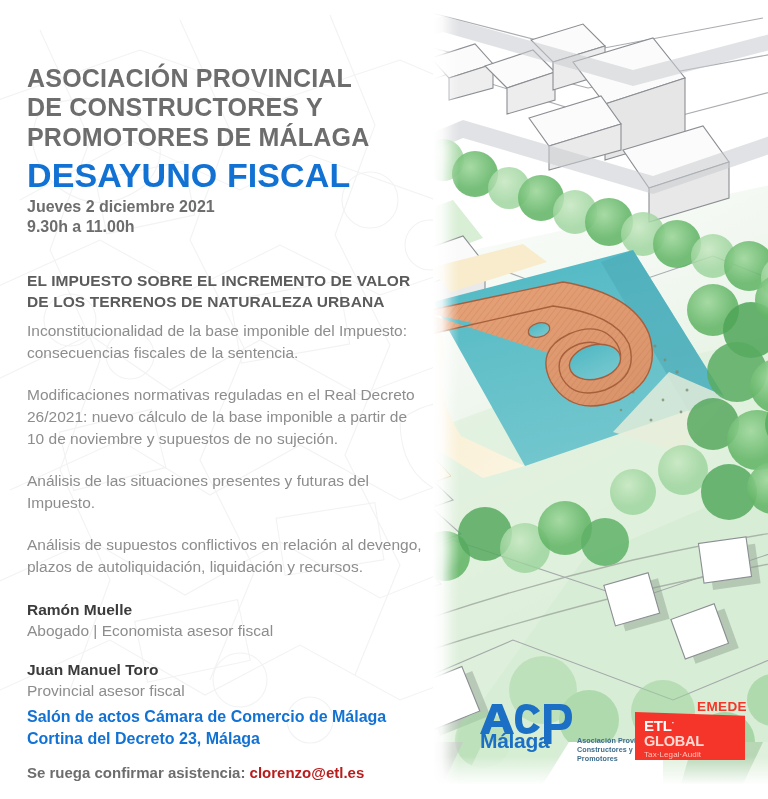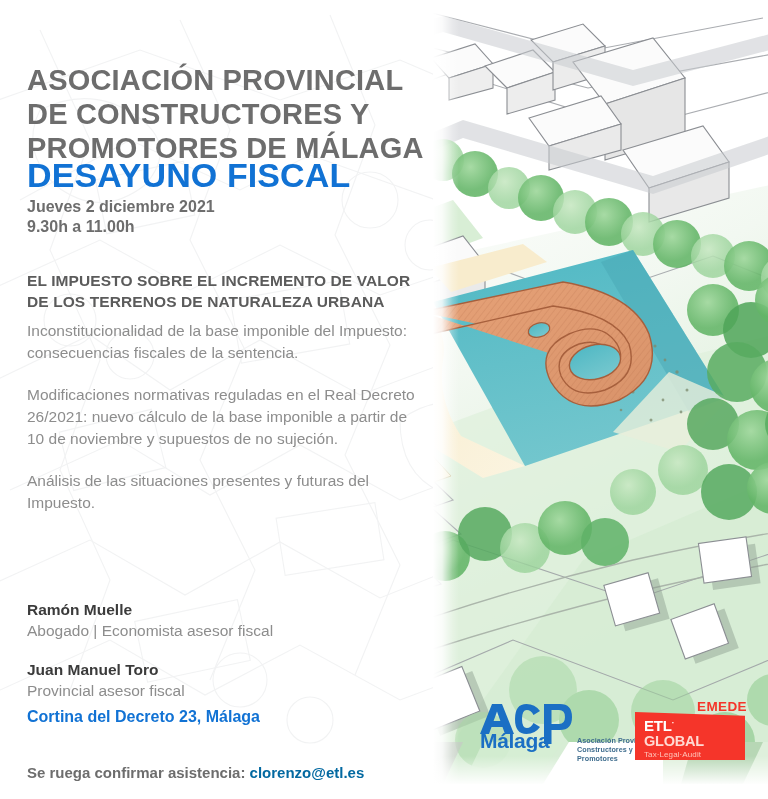--- a/index.html
+++ b/index.html
@@ -21,21 +21,21 @@
   
   .art-fade{position:absolute;left:433px;top:0;width:26px;height:784px;
      background:linear-gradient(to right,#ffffff 0%,rgba(255,255,255,.85) 35%,rgba(255,255,255,.25) 75%,rgba(255,255,255,0) 100%);}
   .art-fade-bottom{position:absolute;left:433px;top:756px;width:335px;height:43px;
      background:linear-gradient(to bottom,rgba(255,255,255,0) 0%,#ffffff 68%,#ffffff 100%);}
 
   
   .col{position:absolute;left:0;top:0;width:436px;height:799px;}
 
   .org-title{position:absolute;left:27px;top:64px;width:400px;
-    font-size:29px;line-height:1.17;font-weight:bold;letter-spacing:.2px;
+    font-size:25px;line-height:1.17;font-weight:bold;letter-spacing:.2px;
     color:#6d6d6d;text-transform:uppercase;}
   .org-title span{display:block;}
 
   .event-title{position:absolute;left:27px;top:158px;width:400px;
     font-size:34px;line-height:1;font-weight:bold;letter-spacing:.1px;color:#1172d4;}
 
   .event-when{position:absolute;left:27px;top:197px;width:400px;
     font-size:16px;line-height:1.25;font-weight:bold;color:#6d6d6d;}
   .event-when span{display:block;}
 
@@ -51,21 +51,21 @@
   .speaker{margin-bottom:18px;}
   .sp-name{font-size:15.5px;line-height:1.35;font-weight:bold;color:#3b3b3b;}
   .sp-role{font-size:15.5px;line-height:1.35;color:#8d8d8d;}
 
   .venue{position:absolute;left:27px;top:706px;width:410px;
     font-size:16px;line-height:1.35;font-weight:bold;color:#1172d4;}
   .venue span{display:block;}
 
   .rsvp{position:absolute;left:27px;top:763px;width:410px;
     font-size:15px;line-height:1.3;font-weight:bold;color:#6d6d6d;}
-  .rsvp .mail{color:#0369a1;}
+  .rsvp .mail{color:#b91c1c;}
 
   
   .logos{position:absolute;left:433px;top:694px;width:335px;height:80px;}
 
   .acp{position:absolute;left:45px;top:6px;width:185px;height:62px;}
   .acp-mark{position:absolute;left:0;top:0;width:108px;height:44px;}
   .acp-malaga{position:absolute;left:2px;top:30px;font-size:21px;font-weight:bold;
      color:#1b6fc4;letter-spacing:-.3px;line-height:1;}
   .acp-sub{position:absolute;left:99px;top:36px;width:92px;
      font-size:7.2px;line-height:1.28;font-weight:bold;color:#3f6d8e;letter-spacing:.05px;}
@@ -349,34 +349,36 @@
 
     <div class="topic">
       <span>EL IMPUESTO SOBRE EL INCREMENTO DE VALOR</span>
       <span>DE LOS TERRENOS DE NATURALEZA URBANA</span>
     </div>
 
     <div class="bullets">
       <p class="bullet">Inconstitucionalidad de la base imponible del Impuesto: consecuencias fiscales de la sentencia.</p>
       <p class="bullet">Modificaciones normativas reguladas en el Real Decreto 26/2021: nuevo cálculo de la base imponible a partir de 10 de noviembre y supuestos de no sujeción.</p>
       <p class="bullet">Análisis de las situaciones presentes y futuras del Impuesto.</p>
+      <p class="bullet">Análisis de supuestos conflictivos en relación al devengo, plazos de autoliquidación, liquidación y recursos.</p>
     </div>
 
     <div class="speakers">
       <div class="speaker">
         <div class="sp-name">Ramón Muelle</div>
         <div class="sp-role">Abogado | Economista asesor fiscal</div>
       </div>
       <div class="speaker">
         <div class="sp-name">Juan Manuel Toro</div>
         <div class="sp-role">Provincial asesor fiscal</div>
       </div>
     </div>
 
     <div class="venue">
+      <span>Salón de actos Cámara de Comercio de Málaga</span>
       <span>Cortina del Decreto 23, Málaga</span>
     </div>
 
     <div class="rsvp">
       <span>Se ruega confirmar asistencia:</span>
       <span class="mail">clorenzo@etl.es</span>
     </div>
 
   </div>
 

